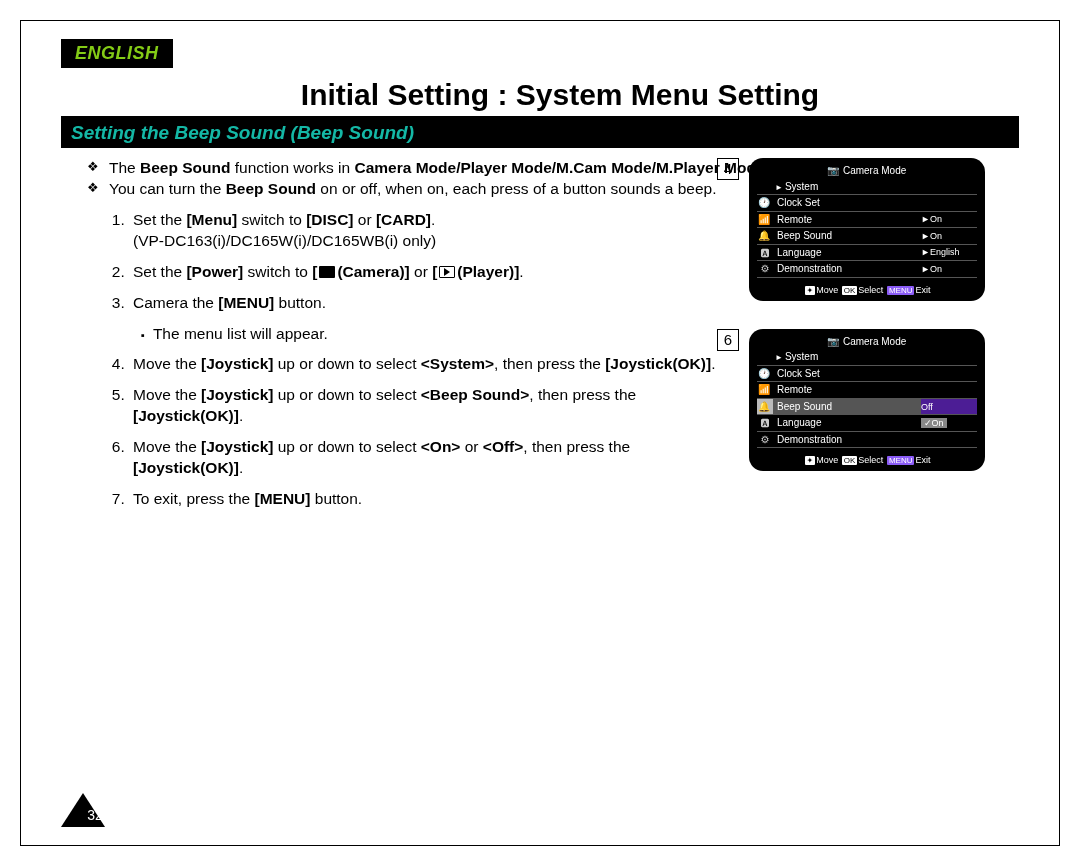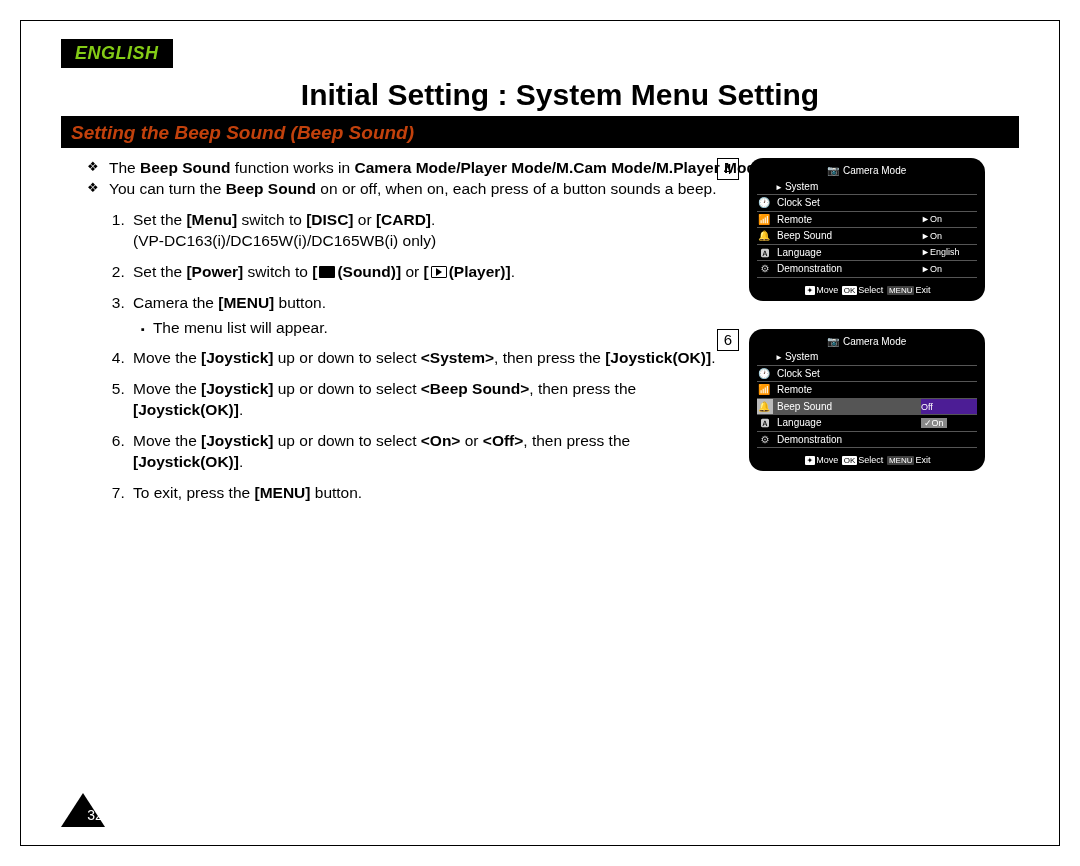--- a/index.html
+++ b/index.html
@@ -1,27 +1,27 @@
 <!DOCTYPE html>
 <html><head>
 <meta charset="utf-8">
 <style>
 * { box-sizing: border-box; margin: 0; padding: 0; }
 body { font-family: Arial, Helvetica, sans-serif; background: #fff; width: 1080px; height: 866px; position: relative; }
 .frame { border: 1px solid #000; position: absolute; top: 20px; left: 20px; right: 20px; bottom: 20px; padding: 0; }
 .lang-tab { background: #000; color: #84cc16; font-weight: bold; font-style: italic; padding: 4px 14px; display: inline-block; margin: 18px 0 0 40px; font-size: 18px; letter-spacing: 0.5px; }
 .title { font-weight: bold; font-size: 30px; margin: 10px 0 4px 40px; text-align: center; }
 .hr { border-top: 2px solid #000; margin: 0 40px 0 40px; }
-.section-bar { background: #000; color: #c2410c; font-weight: bold; font-style: italic; padding: 4px 10px; margin: 0 40px 10px 40px; font-size: 19px; }
+.section-bar { background: #000; color: #14b8a6; font-weight: bold; font-style: italic; padding: 4px 10px; margin: 0 40px 10px 40px; font-size: 19px; }
 .content { margin: 0 40px; position: relative; font-size: 15.5px; line-height: 1.35; }
 .bullets { list-style: none; padding-left: 48px; margin-bottom: 10px; }
 .bullets li::before { content: "❖"; position: absolute; margin-left: -22px; font-size: 13px; }
 .steps { list-style: decimal; padding-left: 68px; max-width: 720px; }
 .steps li { margin-bottom: 10px; padding-left: 4px; }
-.sub { list-style: none; padding-left: 4px; margin-top: 4px; }
+.sub { list-style: none; padding-left: 4px; margin-top: 10px; }
 .sub li::before { content: "▪"; margin-right: 8px; font-size: 11px; }
 b { font-weight: bold; }
 .page-tri { position: absolute; left: 40px; bottom: 18px; width: 0; height: 0; border-left: 22px solid transparent; border-right: 22px solid transparent; border-bottom: 34px solid #000; }
 .page-num { position: absolute; left: 52px; bottom: 22px; width: 44px; text-align: center; color: #fff; font-size: 14px; }
 .cam-icon { display:inline-block; width:16px; height:12px; background:#000; border-radius:1px; position:relative; vertical-align:-1px; margin:0 2px;}
 .play-icon { display:inline-block; width:16px; height:12px; border:1.5px solid #000; border-radius:1px; position:relative; vertical-align:-1px; margin:0 2px;}
 .play-icon::after{content:"";position:absolute;left:4px;top:1.5px;border-left:6px solid #000;border-top:4px solid transparent;border-bottom:4px solid transparent;}
 .screens { position: absolute; right: 10px; top: 0; width: 260px; }
 .screen-wrap { position: relative; margin-bottom: 28px; }
 .step-num { position:absolute; left:-32px; top:0; width:22px; height:22px; border:1.5px solid #000; text-align:center; font-size:15px; line-height:20px; }
@@ -32,21 +32,21 @@
 .lcd table { width:100%; border-collapse:collapse; font-size:10px;}
 .lcd td { padding:1px 0; }
 .lcd .col-icon { width:16px; text-align:center; color:#ccc;}
 .lcd .col-label { padding-left:4px; color:#fff;}
 .lcd .col-val { width:56px; color:#fff; font-size:9px;}
 .lcd .row-line td { border-top:1px solid #555; border-bottom:1px solid #555;}
 .lcd .hl td { background:#bbb; color:#000;}
 .lcd .val-gray { background:#888; color:#fff; padding:0 3px;margin-top:36px;}
 .lcd-footer { text-align:center; font-size:9px; margin-top:6px; color:#fff;}
 .lcd-footer .btn { background:#fff; color:#000; padding:0 2px; border-radius:1px; font-size:8px; margin:0 1px;}
-.lcd-footer .btn-inv { background:#404040; color:#fff; padding:0 2px; border-radius:1px; font-size:8px; margin:0 1px;}
+.lcd-footer .btn-inv { background:#8b5cf6; color:#fff; padding:0 2px; border-radius:1px; font-size:8px; margin:0 1px;}
 .nowrap{ white-space:nowrap;}
 </style>
 </head>
 <body>
 
 <div class="frame">
   <div class="lang-tab">ENGLISH</div>
   <div class="title">Initial Setting : System Menu Setting</div>
   <div class="hr"></div>
   <div class="section-bar">Setting the Beep Sound (Beep Sound)</div>
@@ -60,21 +60,21 @@
         <span>You can turn the </span><b>Beep Sound</b><span> on or off, when on, each press of a button sounds a beep.</span>
       </li>
     </ul>
 
     <ol class="steps">
       <li>
         <span>Set the </span><b>[Menu]</b><span> switch to </span><b>[DISC]</b><span> or </span><b>[CARD]</b><span>.</span><br>
         <span>(VP-DC163(i)/DC165W(i)/DC165WB(i) only)</span>
       </li>
       <li class="nowrap">
-        <span>Set the </span><b>[Power]</b><span> switch to </span><b>[<span class="cam-icon"></span><span>(Sound)]</span></b><span> or </span><b>[<span class="play-icon"></span><span>(Player)]</span></b><span>.</span>
+        <span>Set the </span><b>[Power]</b><span> switch to </span><b>[<span class="cam-icon"></span><span>(Camera)]</span></b><span> or </span><b>[<span class="play-icon"></span><span>(Player)]</span></b><span>.</span>
       </li>
       <li>
         <span>Camera the </span><b>[MENU]</b><span> button.</span>
         <ul class="sub">
             <li>The menu list will appear.</li>
           </ul>
       </li>
       <li>
         <span>Move the </span><b>[Joystick]</b><span> up or down to select </span><b>&lt;System&gt;</b><span>, then press the </span><b>[Joystick(OK)]</b><span>.</span>
       </li>

